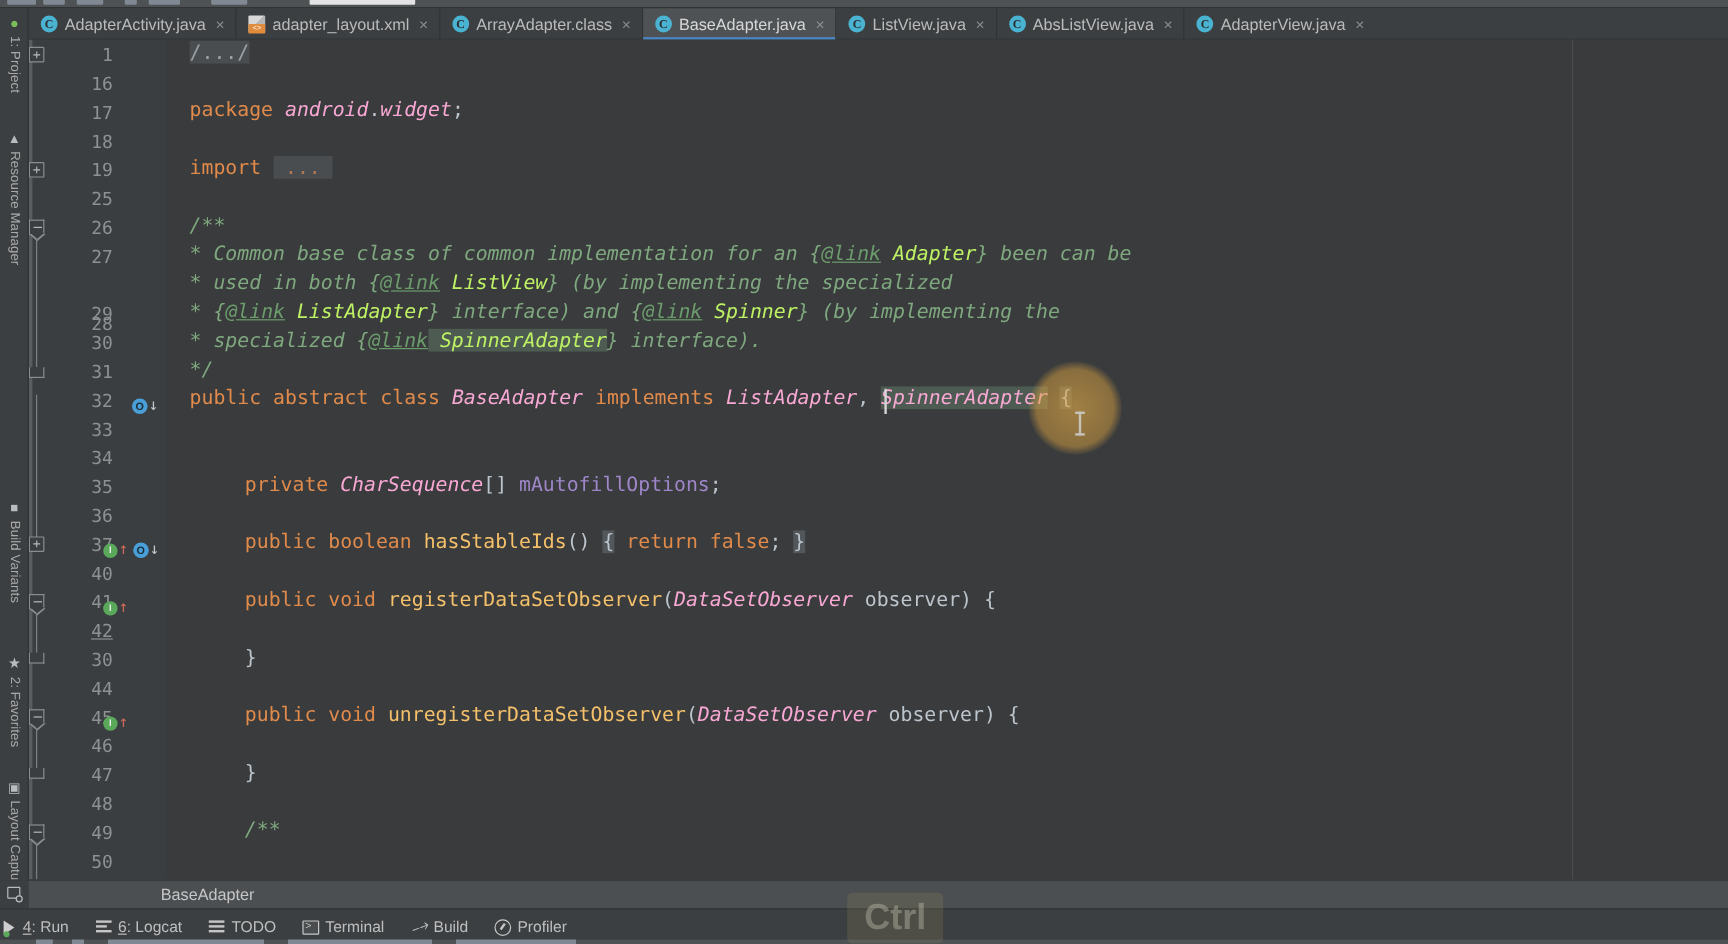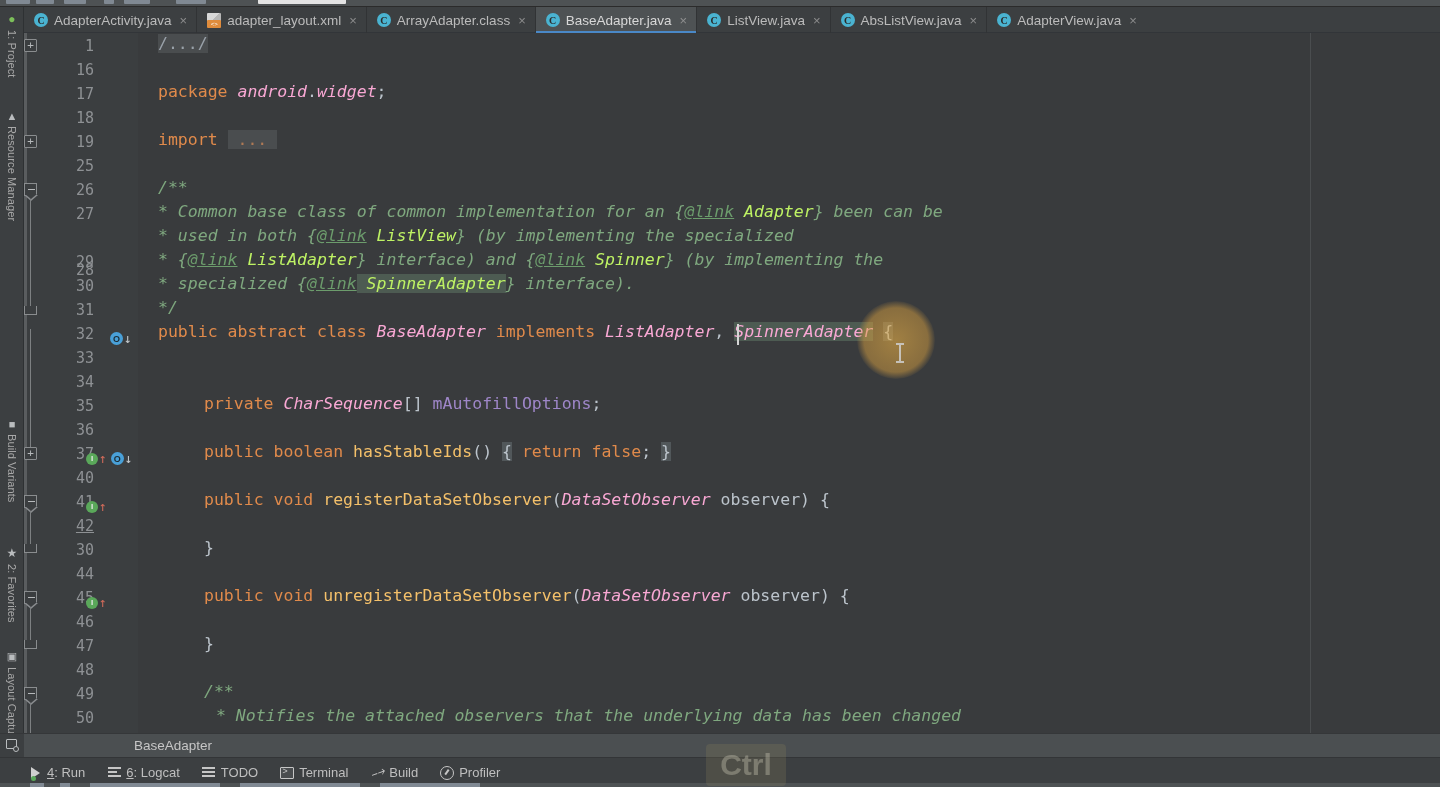--- a/index.html
+++ b/index.html
@@ -210,21 +210,21 @@
   }
   .magnify .lens {
     position:absolute; right:0px; bottom:0px; width:6px; height:6px;
     border:1.5px solid #b9bcbe; border-radius:50%; background:#3c3f41;
   }
 
   
   .bottombar {
     position: absolute; left: 0; top: 757px; width: 1440px; height: 30px;
     background: #3c3f41; display: flex; align-items: center; gap: 0px;
-    padding-left: 28px; border-top: 1px solid #333537;
+    border-top: 1px solid #333537;
   }
   .bb-item {
     display: flex; align-items: center; gap: 5px;
     color: #bfbfbf; font-size: 13px; padding: 0 13px 0 0; margin-right: 9px;
     white-space: nowrap; cursor: default;
   }
   .bb-item .u { text-decoration: underline; }
   .bb-ico { width: 14px; height: 14px; display:flex; align-items:center; justify-content:center; flex:0 0 14px; }
   .tri-run {
     width:0;height:0;border-left:9px solid #cfcfcf;
@@ -439,21 +439,20 @@
 
       <div class="ctext" style="top:409px;padding-left:46px;"><span class="kw">public</span> <span class="kw">boolean</span> <span class="mth">hasStableIds</span><span class="punct">()</span> <span class="punct hl-brace">{</span> <span class="kw">return</span> <span class="kw">false</span><span class="punct">;</span> <span class="punct hl-brace">}</span></div>
 
       <div class="ctext" style="top:457px;padding-left:46px;"><span class="kw">public</span> <span class="kw">void</span> <span class="mth">registerDataSetObserver</span><span class="punct">(</span><span class="type">DataSetObserver</span> <span class="punct">observer)</span> <span class="punct">{</span></div>
       <div class="ctext" style="top:505px;padding-left:46px;"><span class="punct">}</span></div>
 
       <div class="ctext" style="top:553px;padding-left:46px;"><span class="kw">public</span> <span class="kw">void</span> <span class="mth">unregisterDataSetObserver</span><span class="punct">(</span><span class="type">DataSetObserver</span> <span class="punct">observer)</span> <span class="punct">{</span></div>
       <div class="ctext" style="top:601px;padding-left:46px;"><span class="punct">}</span></div>
 
       <div class="ctext" style="top:649px;padding-left:46px;"><span class="cmt">/**</span></div>
-      <div class="ctext" style="top:673px;padding-left:58px;"><span class="cmt">* Notifies the attached observers that the underlying data has been changed</span></div>
 
       <div class="caret" style="left:713px;top:291px;height:21px;"></div>
     </div>
 
     <div class="click-halo" style="left:833px;top:268px;"></div>
     <div class="ibeam" style="left:875px;top:310px;"></div>
   </div>
 
   <div class="breadcrumb-bar">
     <div class="bc-icon-cell">

